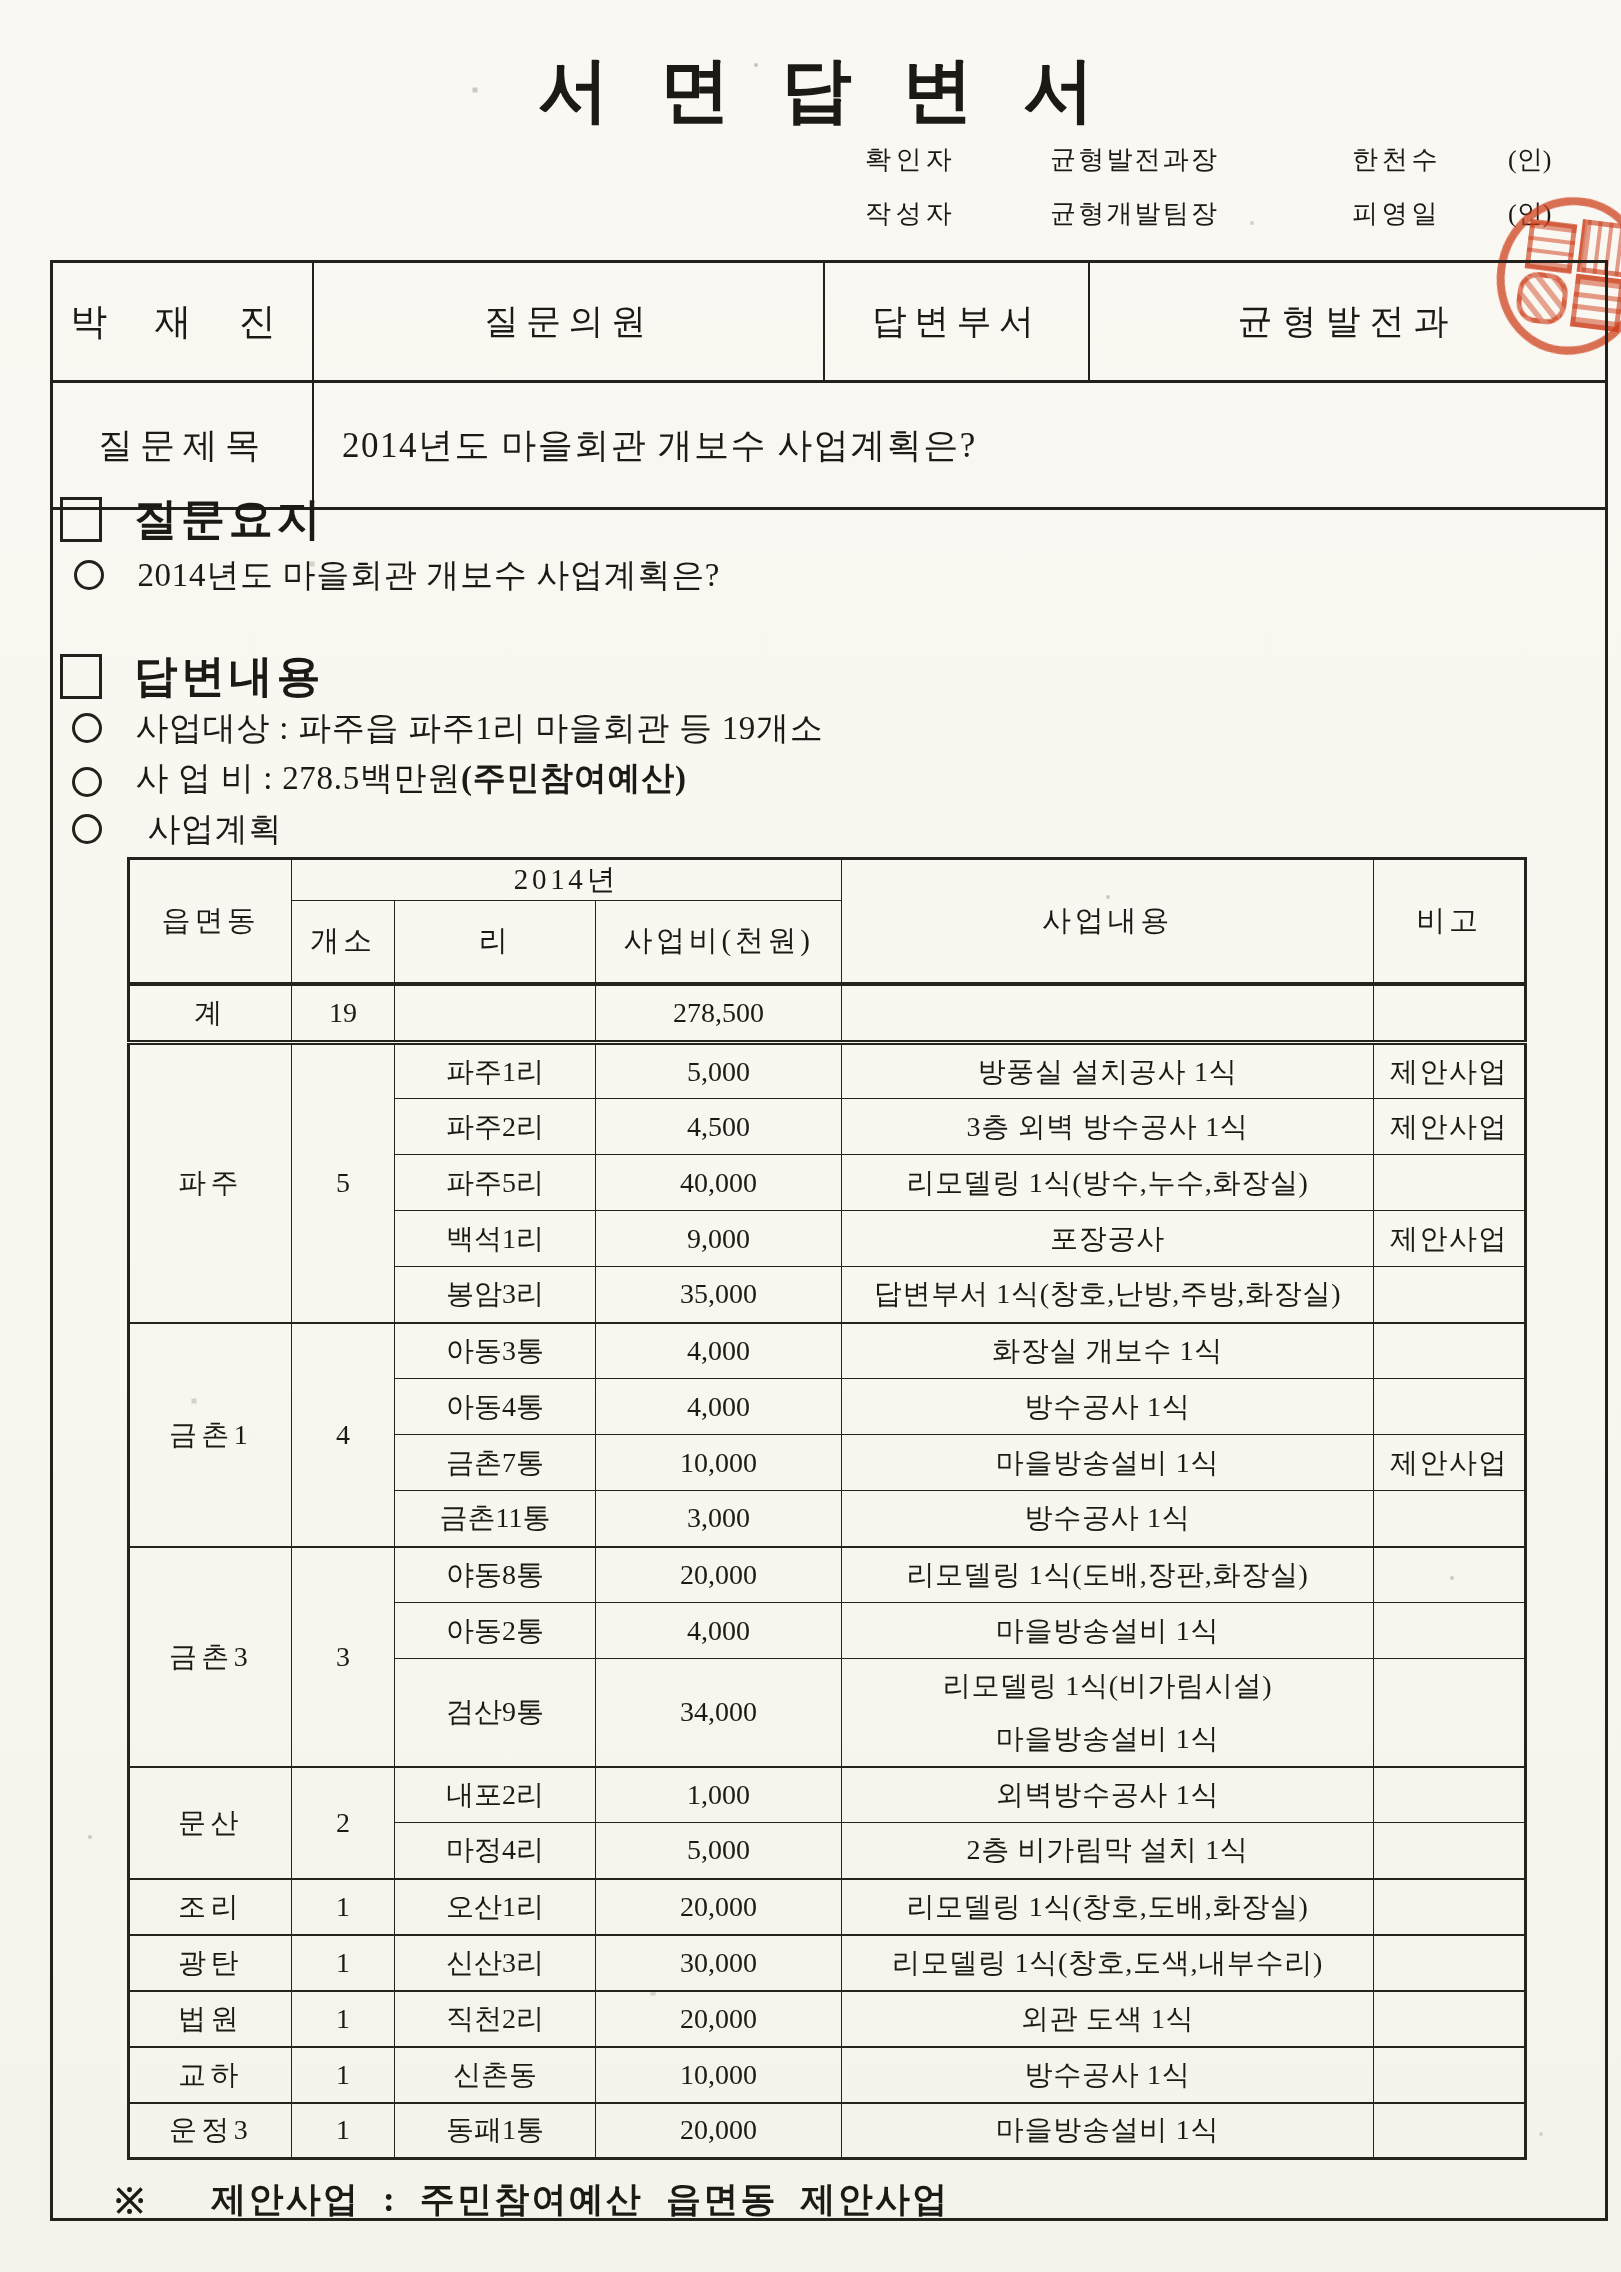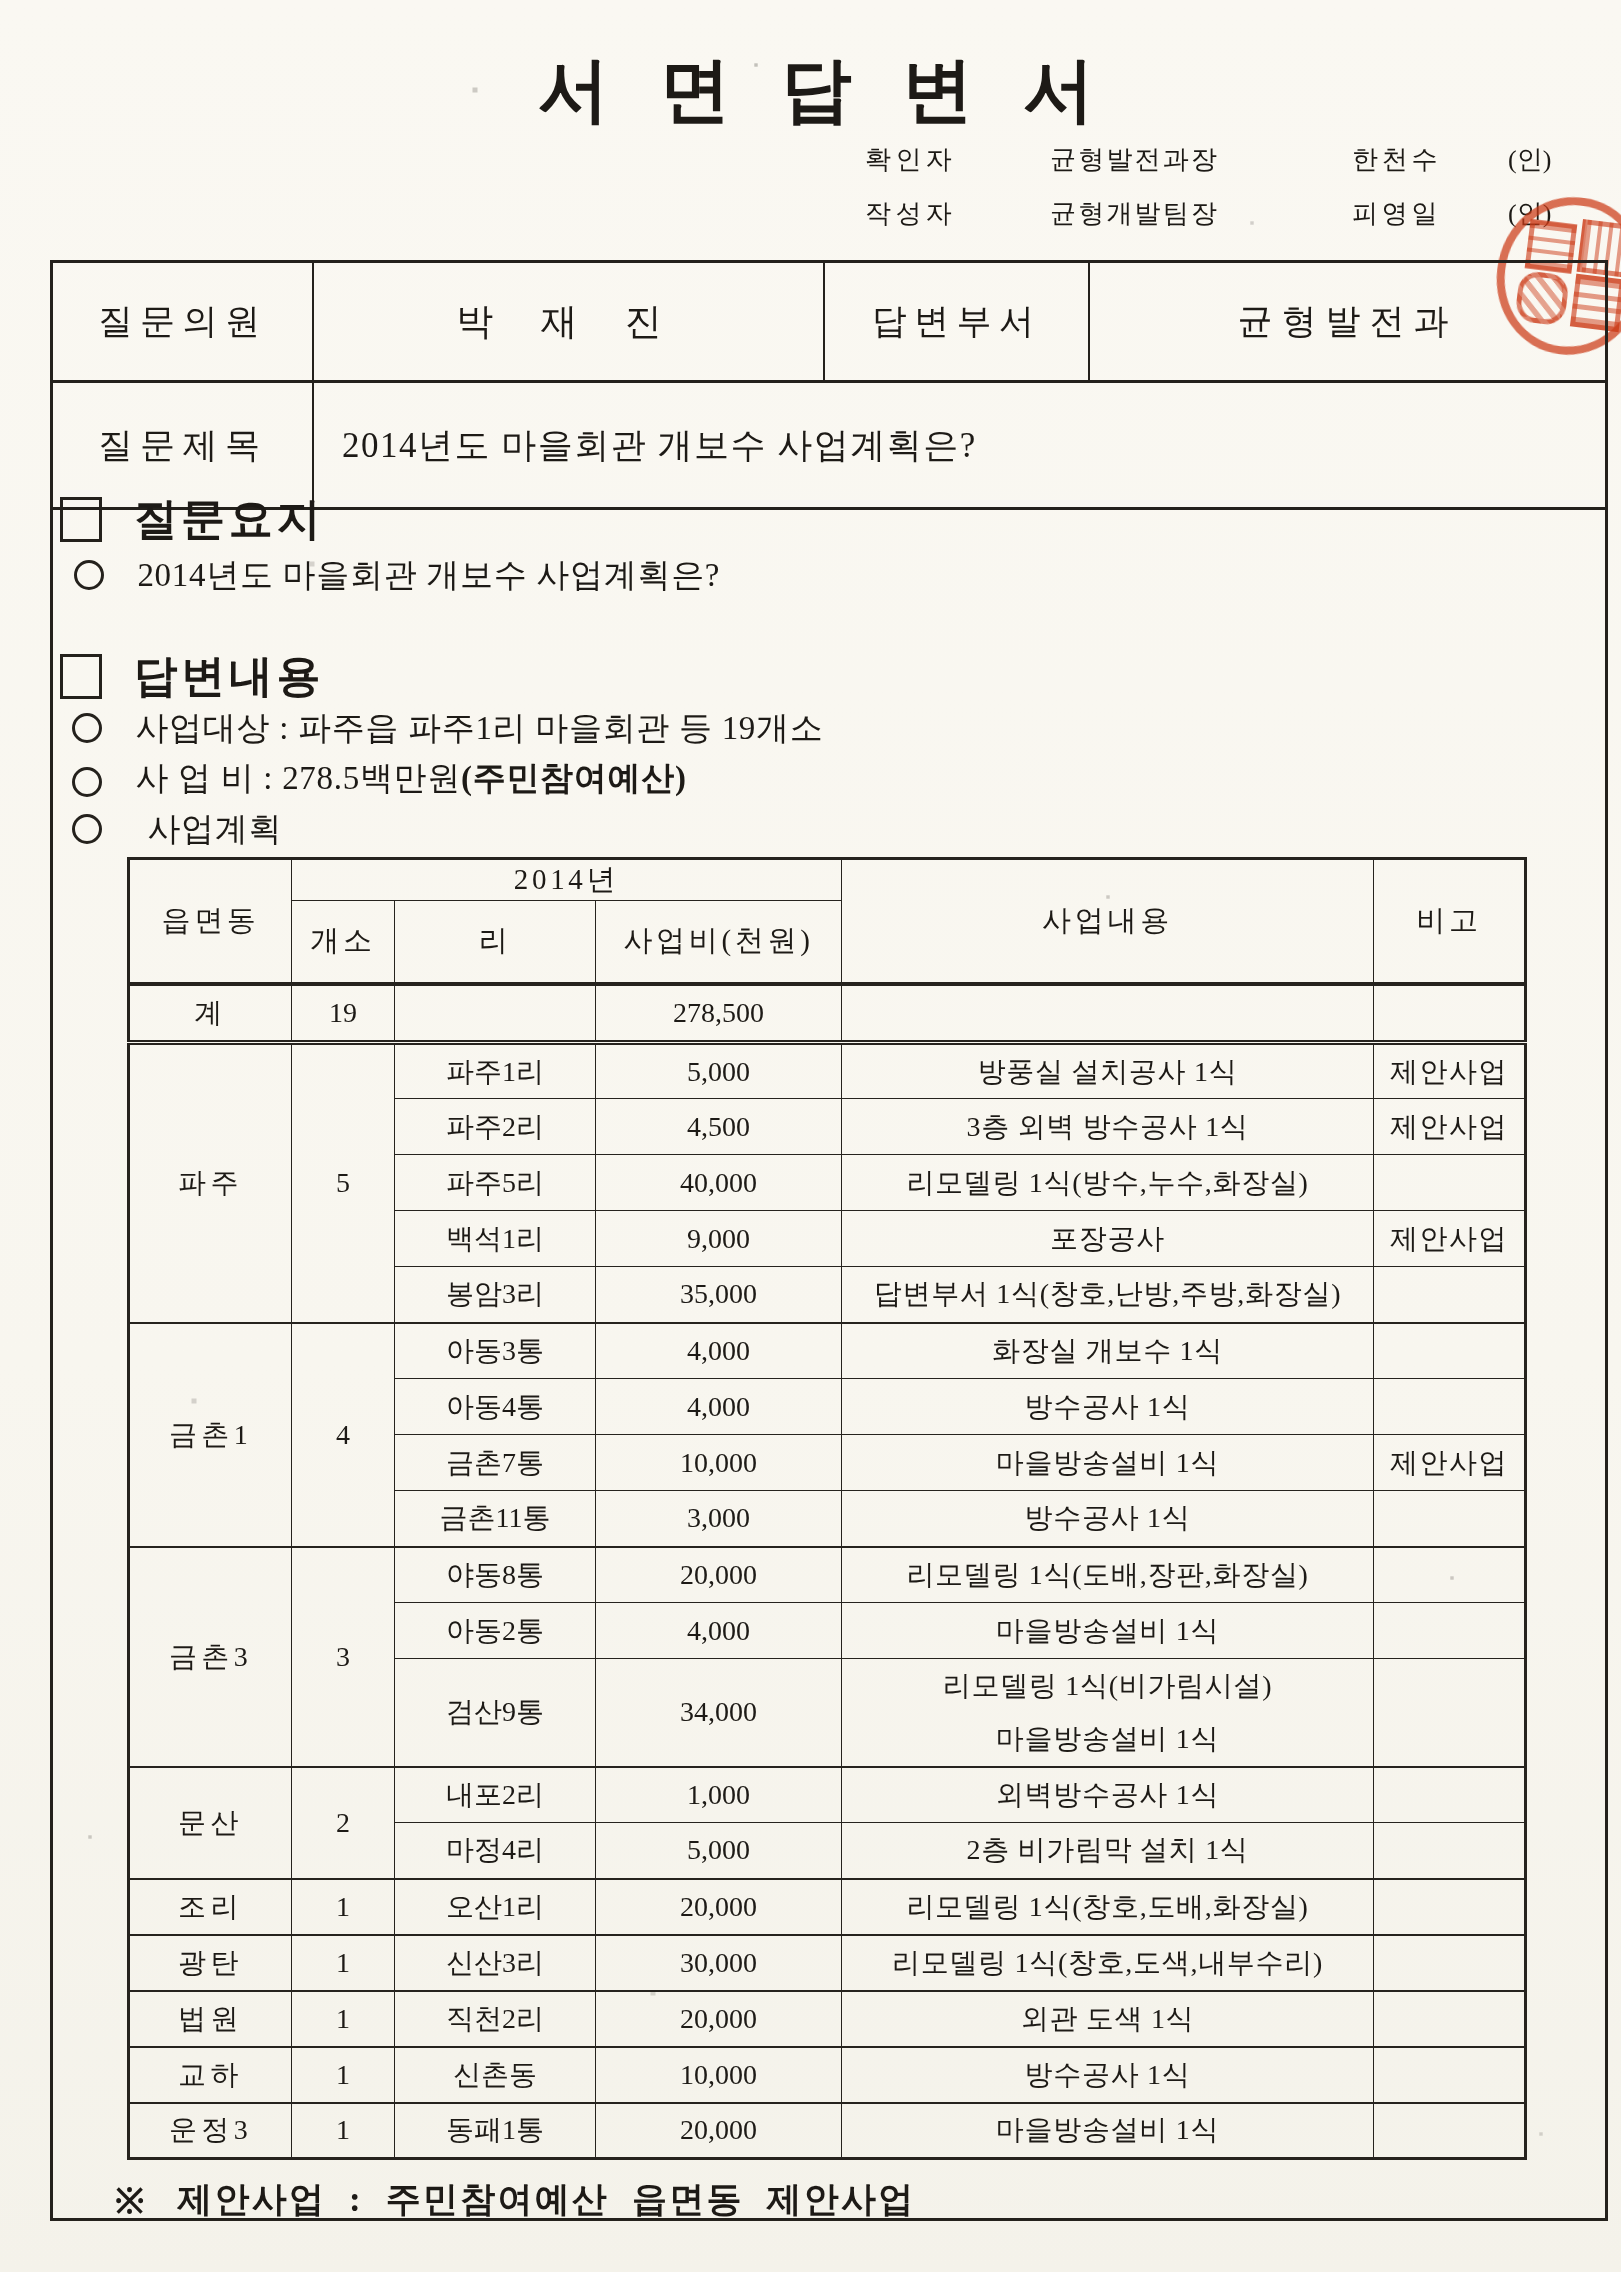--- a/index.html
+++ b/index.html
@@ -73,21 +73,21 @@
   tr.gfirst td{border-top:2.6px solid #26231e;}
   td.c-emd{letter-spacing:4.4px;}
   td.c-cost{text-align:right;padding-right:40px;}
   td.c-desc{text-align:left;padding-left:22px;letter-spacing:0.7px;}
   td.c-desc .dl + .dl{margin-top:15px;}
   td.c-note{letter-spacing:1.5px;}
   
   .footnote{position:absolute;left:62px;top:1913px;display:flex;align-items:center;
     font-size:35px;font-weight:bold;white-space:nowrap;}
   .footnote .mark{margin-right:33px;}
-  .footnote .txt{letter-spacing:2.2px;word-spacing:12px;}
+  .footnote .txt{letter-spacing:2.2px;word-spacing:12px;margin-left:34px;}
 </style>
 </head>
 <body>
 
 <div class="page">
   <div class="speckles"></div>
 
   <div class="doc-title">서 면 답 변 서</div>
 
   <div class="signoff">
@@ -108,22 +108,22 @@
   <div class="stamp">
     <div class="g g1"></div>
     <div class="g g2"></div>
     <div class="g g3"></div>
     <div class="g g4"></div>
   </div>
 
   <div class="frame">
 
     <div class="info-grid">
+      <div class="ig r1 val-name">박 재 진</div>
       <div class="ig r1 lab">질문의원</div>
-      <div class="ig r1 val-name">박 재 진</div>
       <div class="ig r1 lab">답변부서</div>
       <div class="ig r1 val-dept last">균형발전과</div>
       <div class="ig r2 lab">질문제목</div>
       <div class="ig r2 val-subj last">2014년도 마을회관 개보수 사업계획은?</div>
     </div>
 
     <div class="sec-head" style="left:7.4px;top:227px;">
       <span class="sqr-bullet"></span>
       <span class="t">질문요지</span>
     </div>

